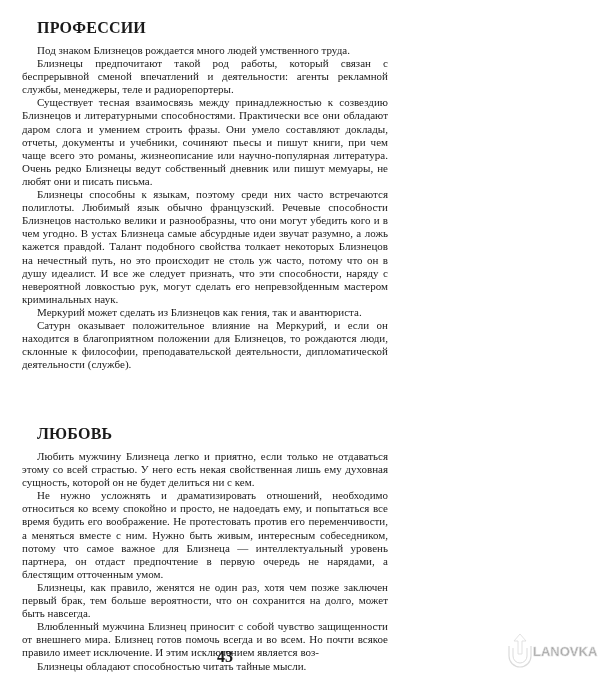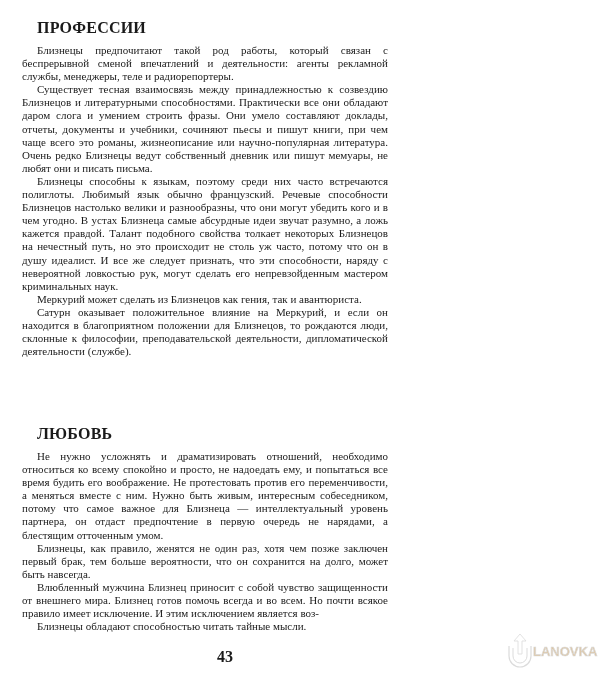--- a/index.html
+++ b/index.html
@@ -13,37 +13,39 @@
     margin:0; position:absolute; left:15px; letter-spacing:0.2px;text-align:center;
   }
   .sec1-title { top:19px; }
   .sec2-title { top:425px; }
   .block { position:absolute; left:0; width:366px; font-size:11px; line-height:13.1px; text-align:justify; }
   .block p { margin:0; text-indent:15px; }
   .block1 { top:44px; }
   .block2 { top:450px; }
   .pagenum { position:absolute; top:648px; left:195px; font-size:16px; font-weight:bold; }
   .watermark { position:absolute; left:505px; top:632px; width:100px; height:36px; opacity:0.35; }
-  .watermark span { position:absolute; left:28px; top:12px; font-family:"Liberation Sans", sans-serif; font-size:13px; font-weight:bold; color:#a16207; -webkit-text-stroke:0.7px #999; letter-spacing:0px; }
+  .watermark span { position:absolute; left:28px; top:12px; font-family:"Liberation Sans", sans-serif; font-size:13px; font-weight:bold; color:#000000; -webkit-text-stroke:0.7px #999; letter-spacing:0px; }
 </style>
 </head>
 <body>
 
 <div class="page">
   <h2 class="sec1-title">ПРОФЕССИИ</h2>
   <div class="block block1">
+    <p>Под знаком Близнецов рождается много людей умственного труда.</p>
     <p>Близнецы предпочитают такой род работы, который связан с беспрерывной сменой впечатлений и деятельности: агенты рекламной службы, менеджеры, теле и радиорепортеры.</p>
     <p>Существует тесная взаимосвязь между принадлежностью к созвездию Близнецов и литературными способностями. Практически все они обладают даром слога и умением строить фразы. Они умело составляют доклады, отчеты, документы и учебники, сочиняют пьесы и пишут книги, при чем чаще всего это романы, жизнеописание или научно-популярная литература. Очень редко Близнецы ведут собственный дневник или пишут мемуары, не любят они и писать письма.</p>
     <p>Близнецы способны к языкам, поэтому среди них часто встречаются полиглоты. Любимый язык обычно французский. Речевые способности Близнецов настолько велики и разнообразны, что они могут убедить кого и в чем угодно. В устах Близнеца самые абсурдные идеи звучат разумно, а ложь кажется правдой. Талант подобного свойства толкает некоторых Близнецов на нечестный путь, но это происходит не столь уж часто, потому что он в душу идеалист. И все же следует признать, что эти способности, наряду с невероятной ловкостью рук, могут сделать его непревзойденным мастером криминальных наук.</p>
     <p>Меркурий может сделать из Близнецов как гения, так и авантюриста.</p>
     <p>Сатурн оказывает положительное влияние на Меркурий, и если он находится в благоприятном положении для Близнецов, то рождаются люди, склонные к философии, преподавательской деятельности, дипломатической деятельности (службе).</p>
   </div>
 
   <h2 class="sec2-title">ЛЮБОВЬ</h2>
   <div class="block block2">
+    <p>Любить мужчину Близнеца легко и приятно, если только не отдаваться этому со всей страстью. У него есть некая свойственная лишь ему духовная сущность, которой он не будет делиться ни с кем.</p>
     <p>Не нужно усложнять и драматизировать отношений, необходимо относиться ко всему спокойно и просто, не надоедать ему, и попытаться все время будить его воображение. Не протестовать против его переменчивости, а меняться вместе с ним. Нужно быть живым, интересным собеседником, потому что самое важное для Близнеца — интеллектуальный уровень партнера, он отдаст предпочтение в первую очередь не нарядами, а блестящим отточенным умом.</p>
     <p>Близнецы, как правило, женятся не один раз, хотя чем позже заключен первый брак, тем больше вероятности, что он сохранится на долго, может быть навсегда.</p>
     <p>Влюбленный мужчина Близнец приносит с собой чувство защищенности от внешнего мира. Близнец готов помочь всегда и во всем. Но почти всякое правило имеет исключение. И этим исключением является воз-</p>
     <p>Близнецы обладают способностью читать тайные мысли.</p>
   </div>
 
   <div class="pagenum">43</div>
 </div>
 
 <div class="watermark">

